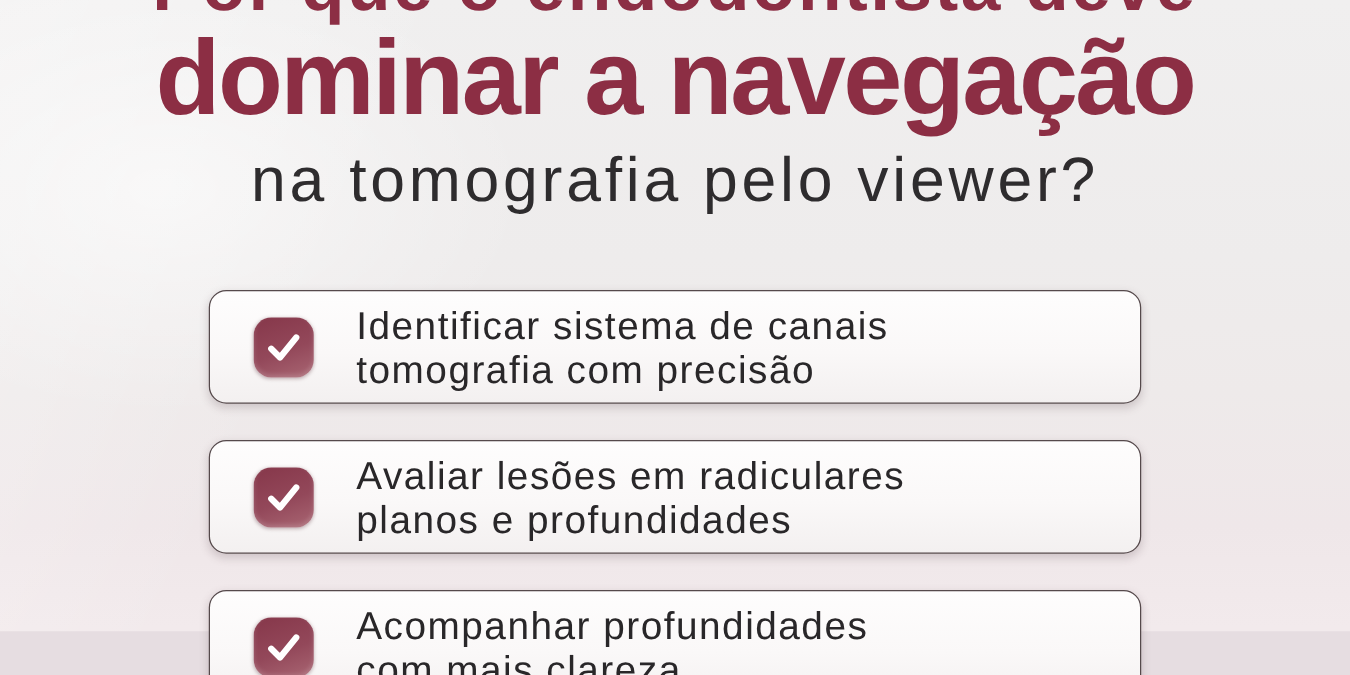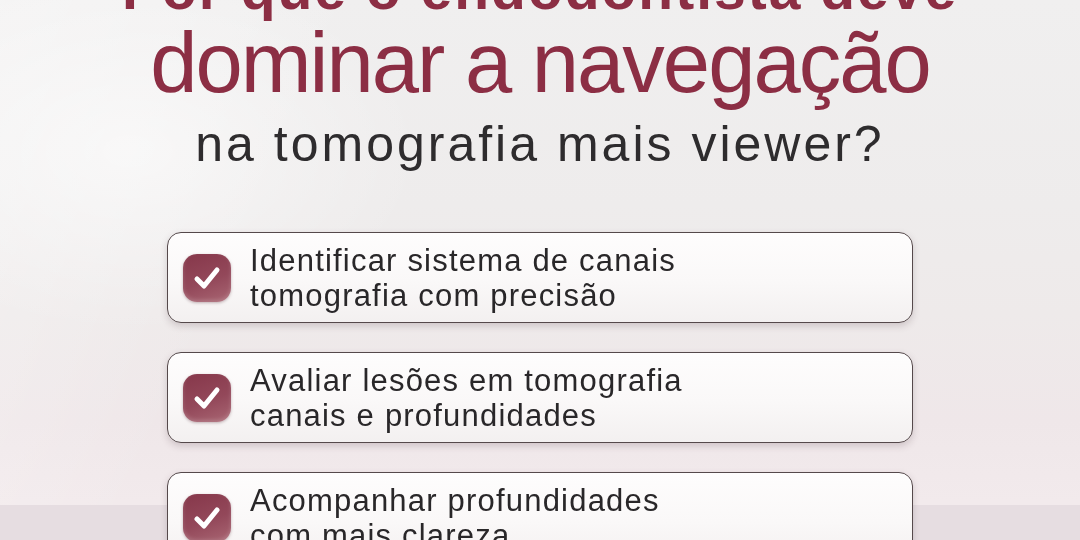--- a/index.html
+++ b/index.html
@@ -22,39 +22,39 @@
     background:#e6dde1;
   }
   .title-block{
     position:absolute;top:-40px;left:0;width:1080px;text-align:center;
   }
   .title-line1{
     font-size:57px;font-weight:600;letter-spacing:2px;
     color:#8c2e44;line-height:1.02;margin:0;
   }
   .title-line2{
-    font-size:85px;font-weight:400;letter-spacing:-2px;
+    font-size:85px;font-weight:700;letter-spacing:-2px;
     color:#8c2e44;line-height:1.02;margin:2px 0 0 0;
   }
   .subtitle{
     font-size:50px;font-weight:400;letter-spacing:3px;
     color:#2e2c2e;line-height:1.1;margin:10px 0 0 0;
   }
   .checklist{
     position:absolute;top:232px;left:167px;width:746px;
     display:flex;flex-direction:column;gap:29px;
   }
   .card{
     box-sizing:border-box;
     height:91px;border-radius:14px;
     border:1.5px solid #55494b;
     background:linear-gradient(180deg,#fefdfd 0%,#faf8f8 55%,#f3f0f0 100%);
     box-shadow:0 3px 7px rgba(92,70,78,0.22);
     display:flex;align-items:center;
-    padding-left:15px;gap:19px;
+    padding-left:35px;gap:34px;
   }
   .checkbox{
     flex:0 0 auto;
     width:48px;height:48px;border-radius:14px;
     background:linear-gradient(160deg,#86374a 0%,#93485a 55%,#a96673 100%);
     box-shadow:inset 0 -2px 4px rgba(255,255,255,0.18), 0 1px 3px rgba(90,45,58,0.35);
     display:flex;align-items:center;justify-content:center;
   }
   .checkbox svg{display:block;}
   .card-text{
@@ -66,21 +66,21 @@
 </head>
 <body>
 
 <div class="canvas">
   <div class="bg-sheen"></div>
   <div class="bottom-strip"></div>
 
   <div class="title-block">
     <div class="title-line1">Por que o endodontista deve</div>
     <div class="title-line2">dominar a navegação</div>
-    <div class="subtitle">na tomografia mais viewer?</div>
+    <div class="subtitle">na tomografia pelo viewer?</div>
   </div>
 
   <div class="checklist">
 
     <div class="card">
       <div class="checkbox">
         <svg width="34" height="34" viewBox="0 0 34 34">
           <polyline points="7,18 14,25 27,9" fill="none" stroke="#ffffff" stroke-width="5" stroke-linecap="round" stroke-linejoin="round"></polyline>
         </svg>
       </div>
@@ -90,22 +90,22 @@
       </div>
     </div>
 
     <div class="card">
       <div class="checkbox">
         <svg width="34" height="34" viewBox="0 0 34 34">
           <polyline points="7,18 14,25 27,9" fill="none" stroke="#ffffff" stroke-width="5" stroke-linecap="round" stroke-linejoin="round"></polyline>
         </svg>
       </div>
       <div class="card-text">
-        <span>Avaliar lesões em tomografia</span>
-        <span>canais e profundidades</span>
+        <span>Avaliar lesões em radiculares</span>
+        <span>planos e profundidades</span>
       </div>
     </div>
 
     <div class="card">
       <div class="checkbox">
         <svg width="34" height="34" viewBox="0 0 34 34">
           <polyline points="7,18 14,25 27,9" fill="none" stroke="#ffffff" stroke-width="5" stroke-linecap="round" stroke-linejoin="round"></polyline>
         </svg>
       </div>
       <div class="card-text">

